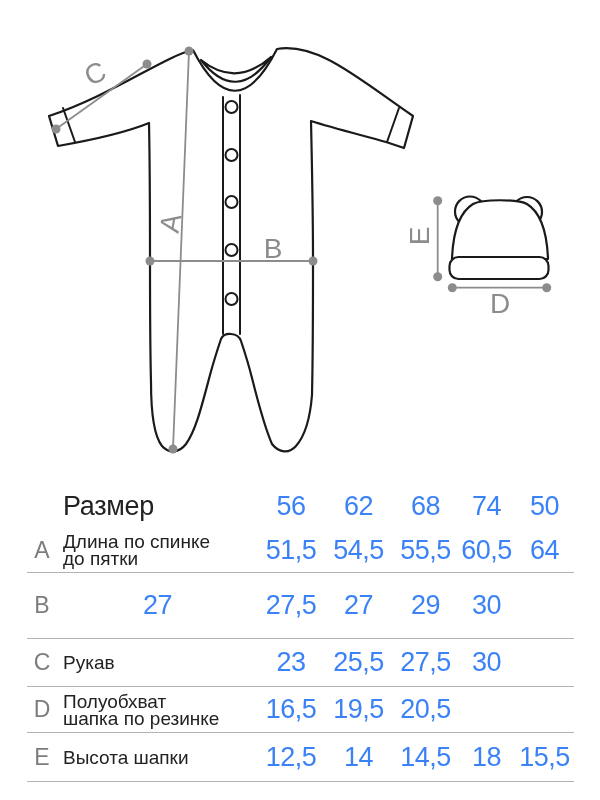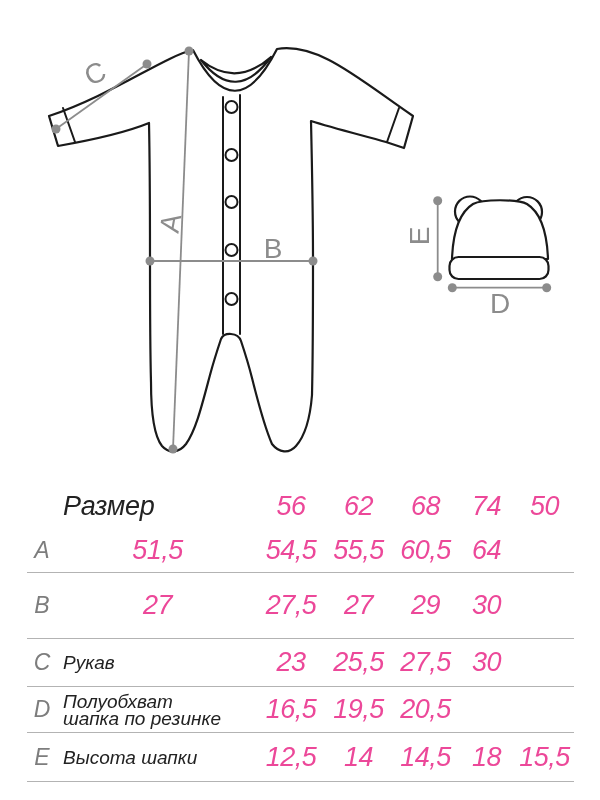--- a/index.html
+++ b/index.html
@@ -30,30 +30,30 @@
     grid-template-columns:30px 201px 66px 69px 65px 57px 59px;
     align-items:center;
   }
   .trow.data{border-bottom:1px solid #b3b3b3;}
   .trow.h{height:44px;}
   .trow.r0{height:44px;}
   .trow.r1{height:65px;}
   .trow.r2{height:47px;}
   .trow.r3{height:45px;}
   .trow.r4{height:48px;}
-  .cell{overflow:visible;white-space:nowrap;font-style:italic;}
+  .cell{overflow:visible;white-space:nowrap;}
   .letter{
     text-align:center;font-size:23px;color:#7d7d7d;
   }
   .label{
     padding-left:6px;font-size:19px;line-height:17px;color:#222;
   }
   .title{font-size:27px;letter-spacing:-0.3px;color:#222;}
   .val{
-    text-align:center;font-size:27px;letter-spacing:-0.5px;color:#ec4899;
+    text-align:center;font-size:27px;letter-spacing:-0.5px;color:#3b82f6;
   }
 </style>
 </head>
 <body>
 
 <svg class="diagram-svg" width="600" height="480" viewBox="0 0 600 480">
 
   <g>
     <path class="outline" d="
       M 193,50
@@ -139,20 +139,24 @@
 
   <div class="cell val">56</div>
       <div class="cell val">62</div>
       <div class="cell val">68</div>
       <div class="cell val">74</div>
       <div class="cell val">50</div>
     </div>
 
 <div class="trow data r0">
     <div class="cell letter">A</div>
+    <div class="cell label">
+        <div>Длина по спинке</div>
+        <div>до пятки</div>
+      </div>
   <div class="cell val">51,5</div>
       <div class="cell val">54,5</div>
       <div class="cell val">55,5</div>
       <div class="cell val">60,5</div>
       <div class="cell val">64</div>
     </div>
     <div class="trow data r1">
     <div class="cell letter">B</div>
   <div class="cell val">27</div>
       <div class="cell val">27,5</div>

